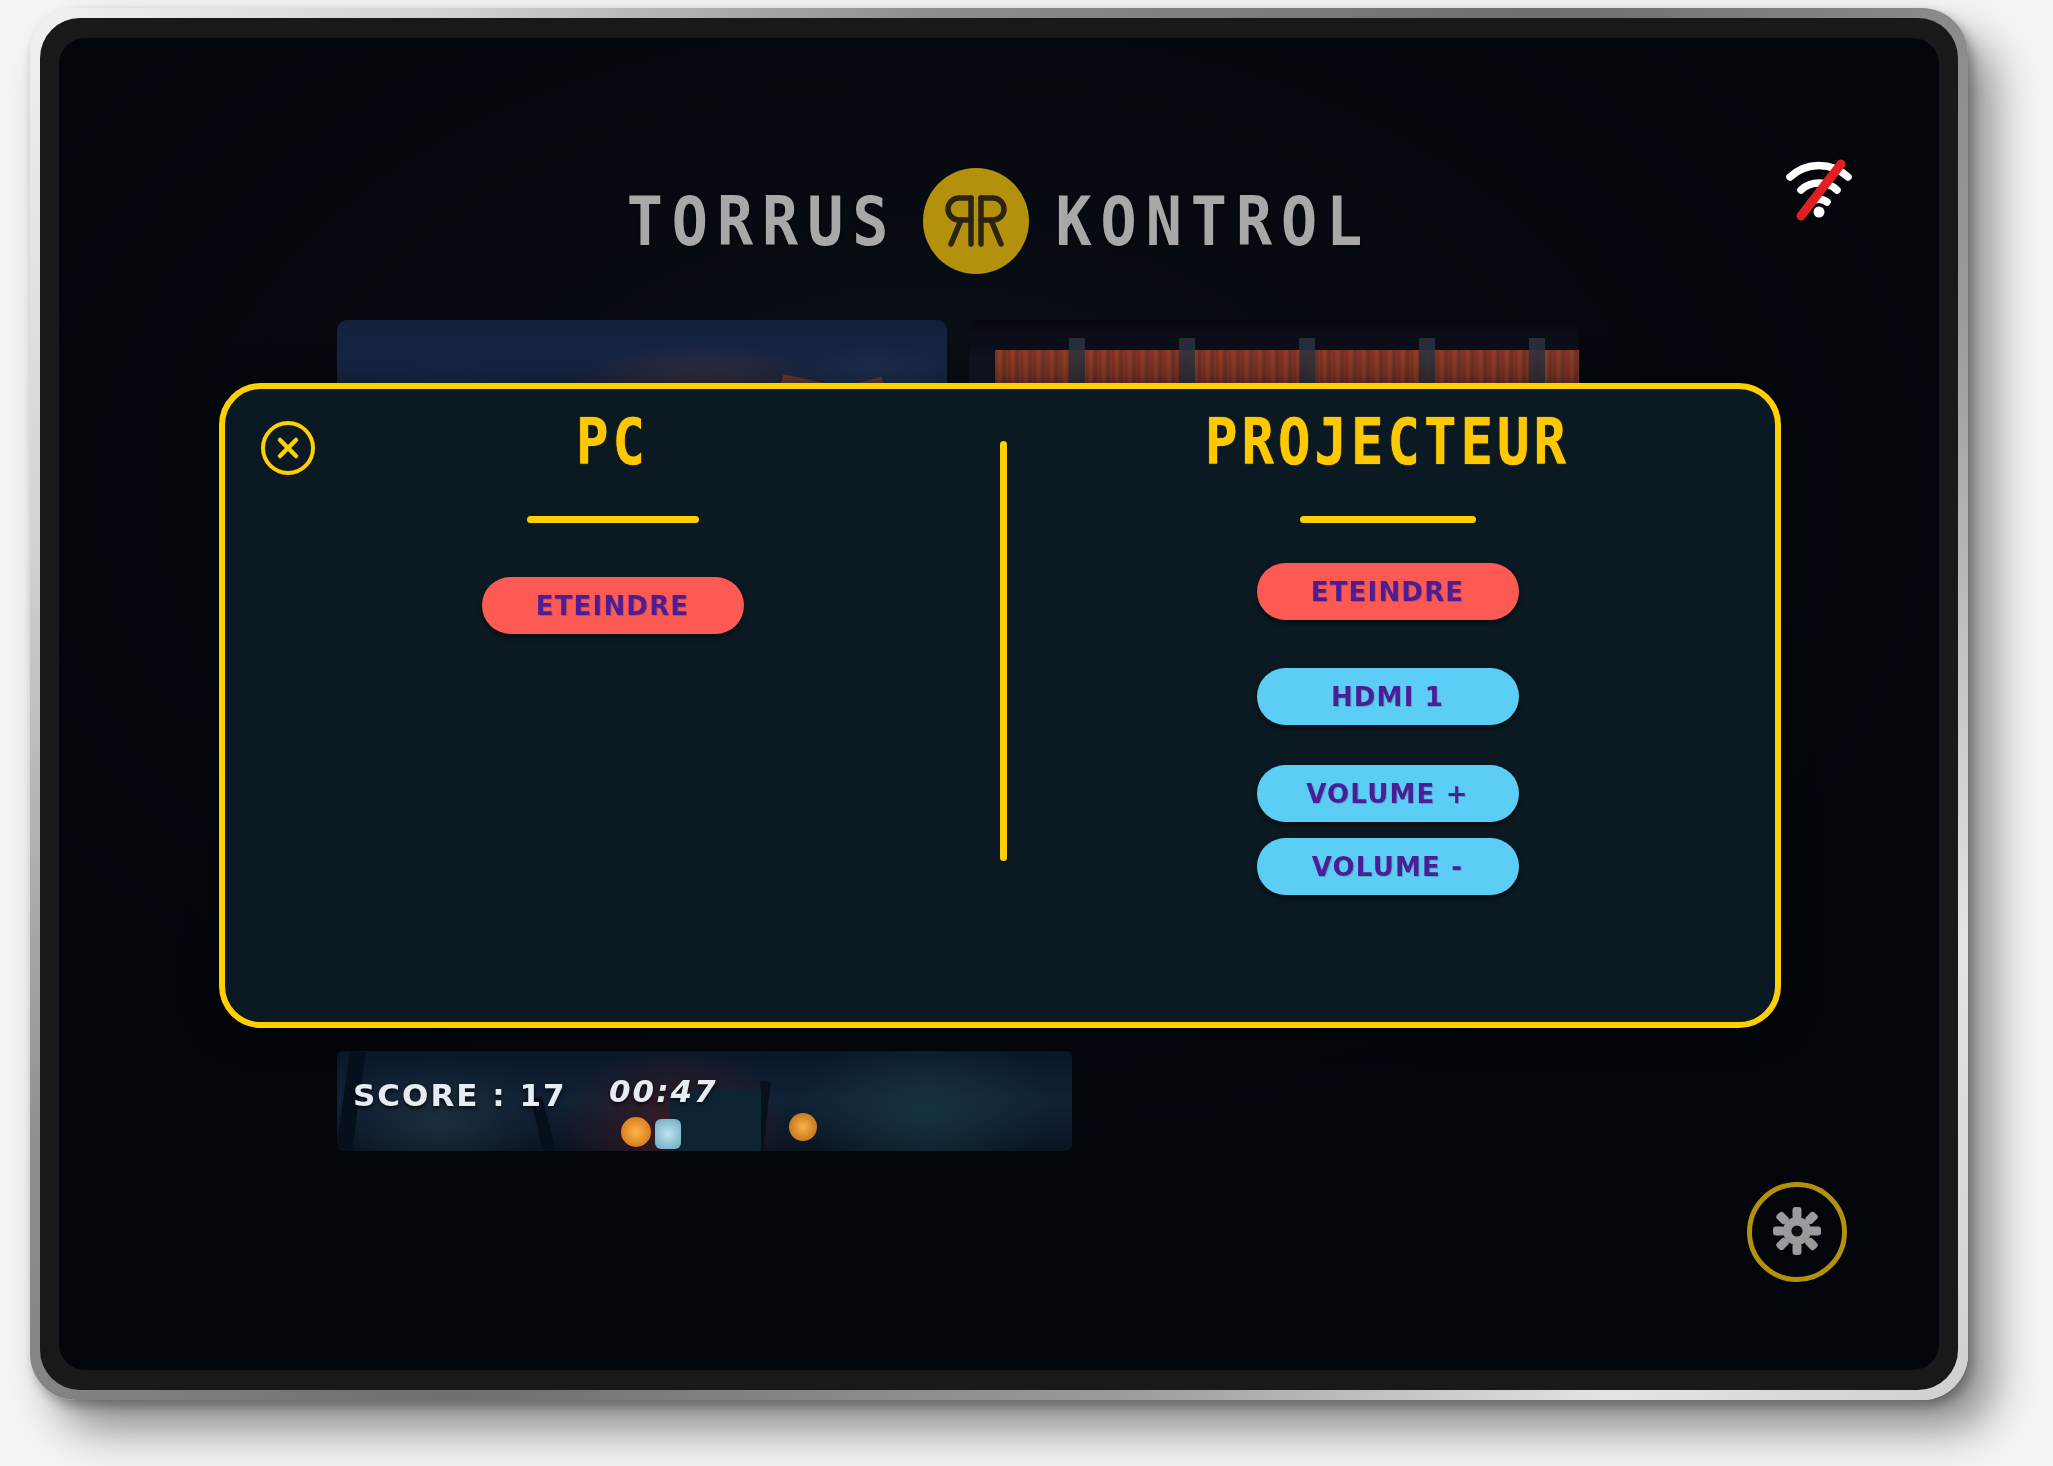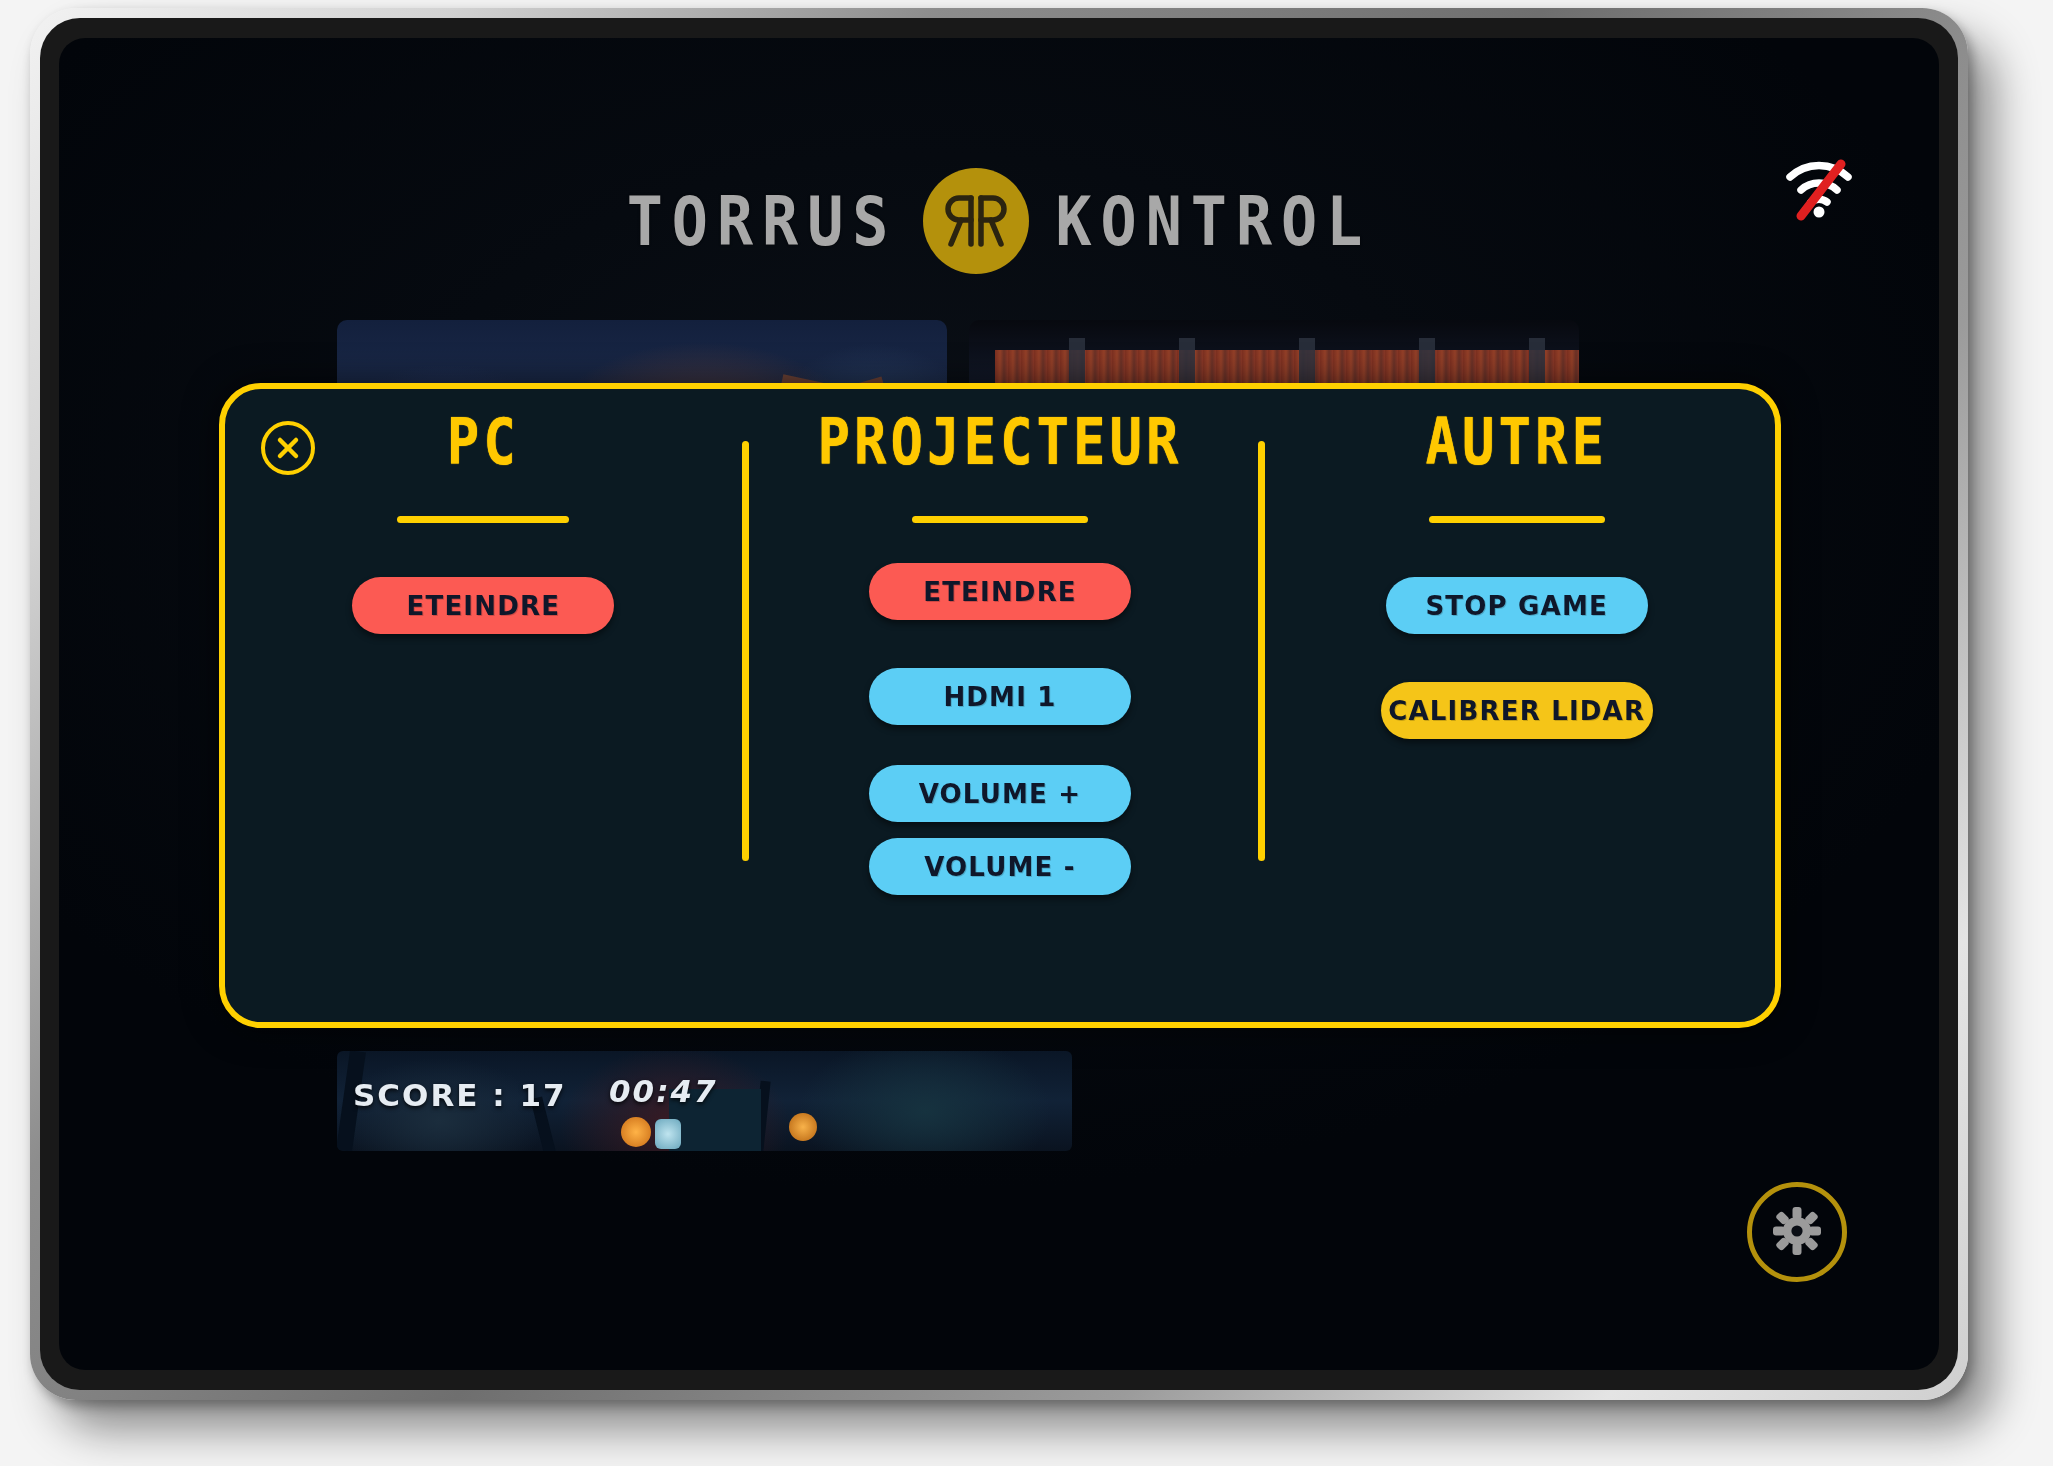--- a/index.html
+++ b/index.html
@@ -236,21 +236,21 @@
   .ctrl-btn {
     width: 262px;
     height: 57px;
     border: none;
     border-radius: 34px;
     cursor: pointer;
     font-family: "DejaVu Sans", sans-serif;
     font-weight: 700;
     font-size: 26px;
     letter-spacing: 1.2px;
-    color: #0f172a;
+    color: #4c1d95;
     text-shadow: 1px 1px 0 rgba(0,0,0,0.18);
     box-shadow: 0 4px 6px rgba(0,0,0,0.45);
     display: flex; align-items: center; justify-content: center;
     white-space: nowrap;
     padding: 0 8px;
   }
   .ctrl-btn.wide { width: 272px; }
 
   
   #active-game-bar {
@@ -405,28 +405,20 @@
             <div class="column-title">PROJECTEUR</div>
             <div class="title-underline" id="title-underline-projecteur"></div>
             <div class="btn-stack" style="margin-top:24px;">
               <button class="ctrl-btn" style="background:#fc5a53;margin-bottom:48px;">ETEINDRE</button>
               <button class="ctrl-btn" style="background:#5ccef5;margin-bottom:40px;">HDMI 1</button>
               <button class="ctrl-btn" style="background:#5ccef5;margin-bottom:16px;">VOLUME +</button>
               <button class="ctrl-btn" style="background:#5ccef5;">VOLUME -</button>
             </div>
           </div>
 
-          <div class="ctrl-column">
-            <div class="column-title">AUTRE</div>
-            <div class="title-underline" id="title-underline-autre"></div>
-            <div class="btn-stack">
-              <button class="ctrl-btn" style="background:#5ccef5;margin-bottom:48px;">STOP GAME</button>
-              <button class="ctrl-btn wide" style="background:#f5c518;">CALIBRER LIDAR</button>
-            </div>
-          </div>
 
         </div>
       </div>
 
       <div id="active-game-bar">
         <div class="spooky-tree" style="left:6px;top:0;width:16px;height:100px;transform:rotate(8deg);"></div>
         <div class="spooky-tree" style="left:200px;top:46px;width:12px;height:56px;transform:rotate(-14deg);"></div>
         <div class="spooky-tree" style="left:420px;top:30px;width:10px;height:70px;transform:rotate(6deg);"></div>
         <div class="haunted-house" style="left:332px;top:38px;width:92px;height:62px;"></div>
         <div class="lantern" style="left:284px;top:66px;width:30px;height:30px;background:radial-gradient(circle,#ffb347,#c96b14);"></div>

